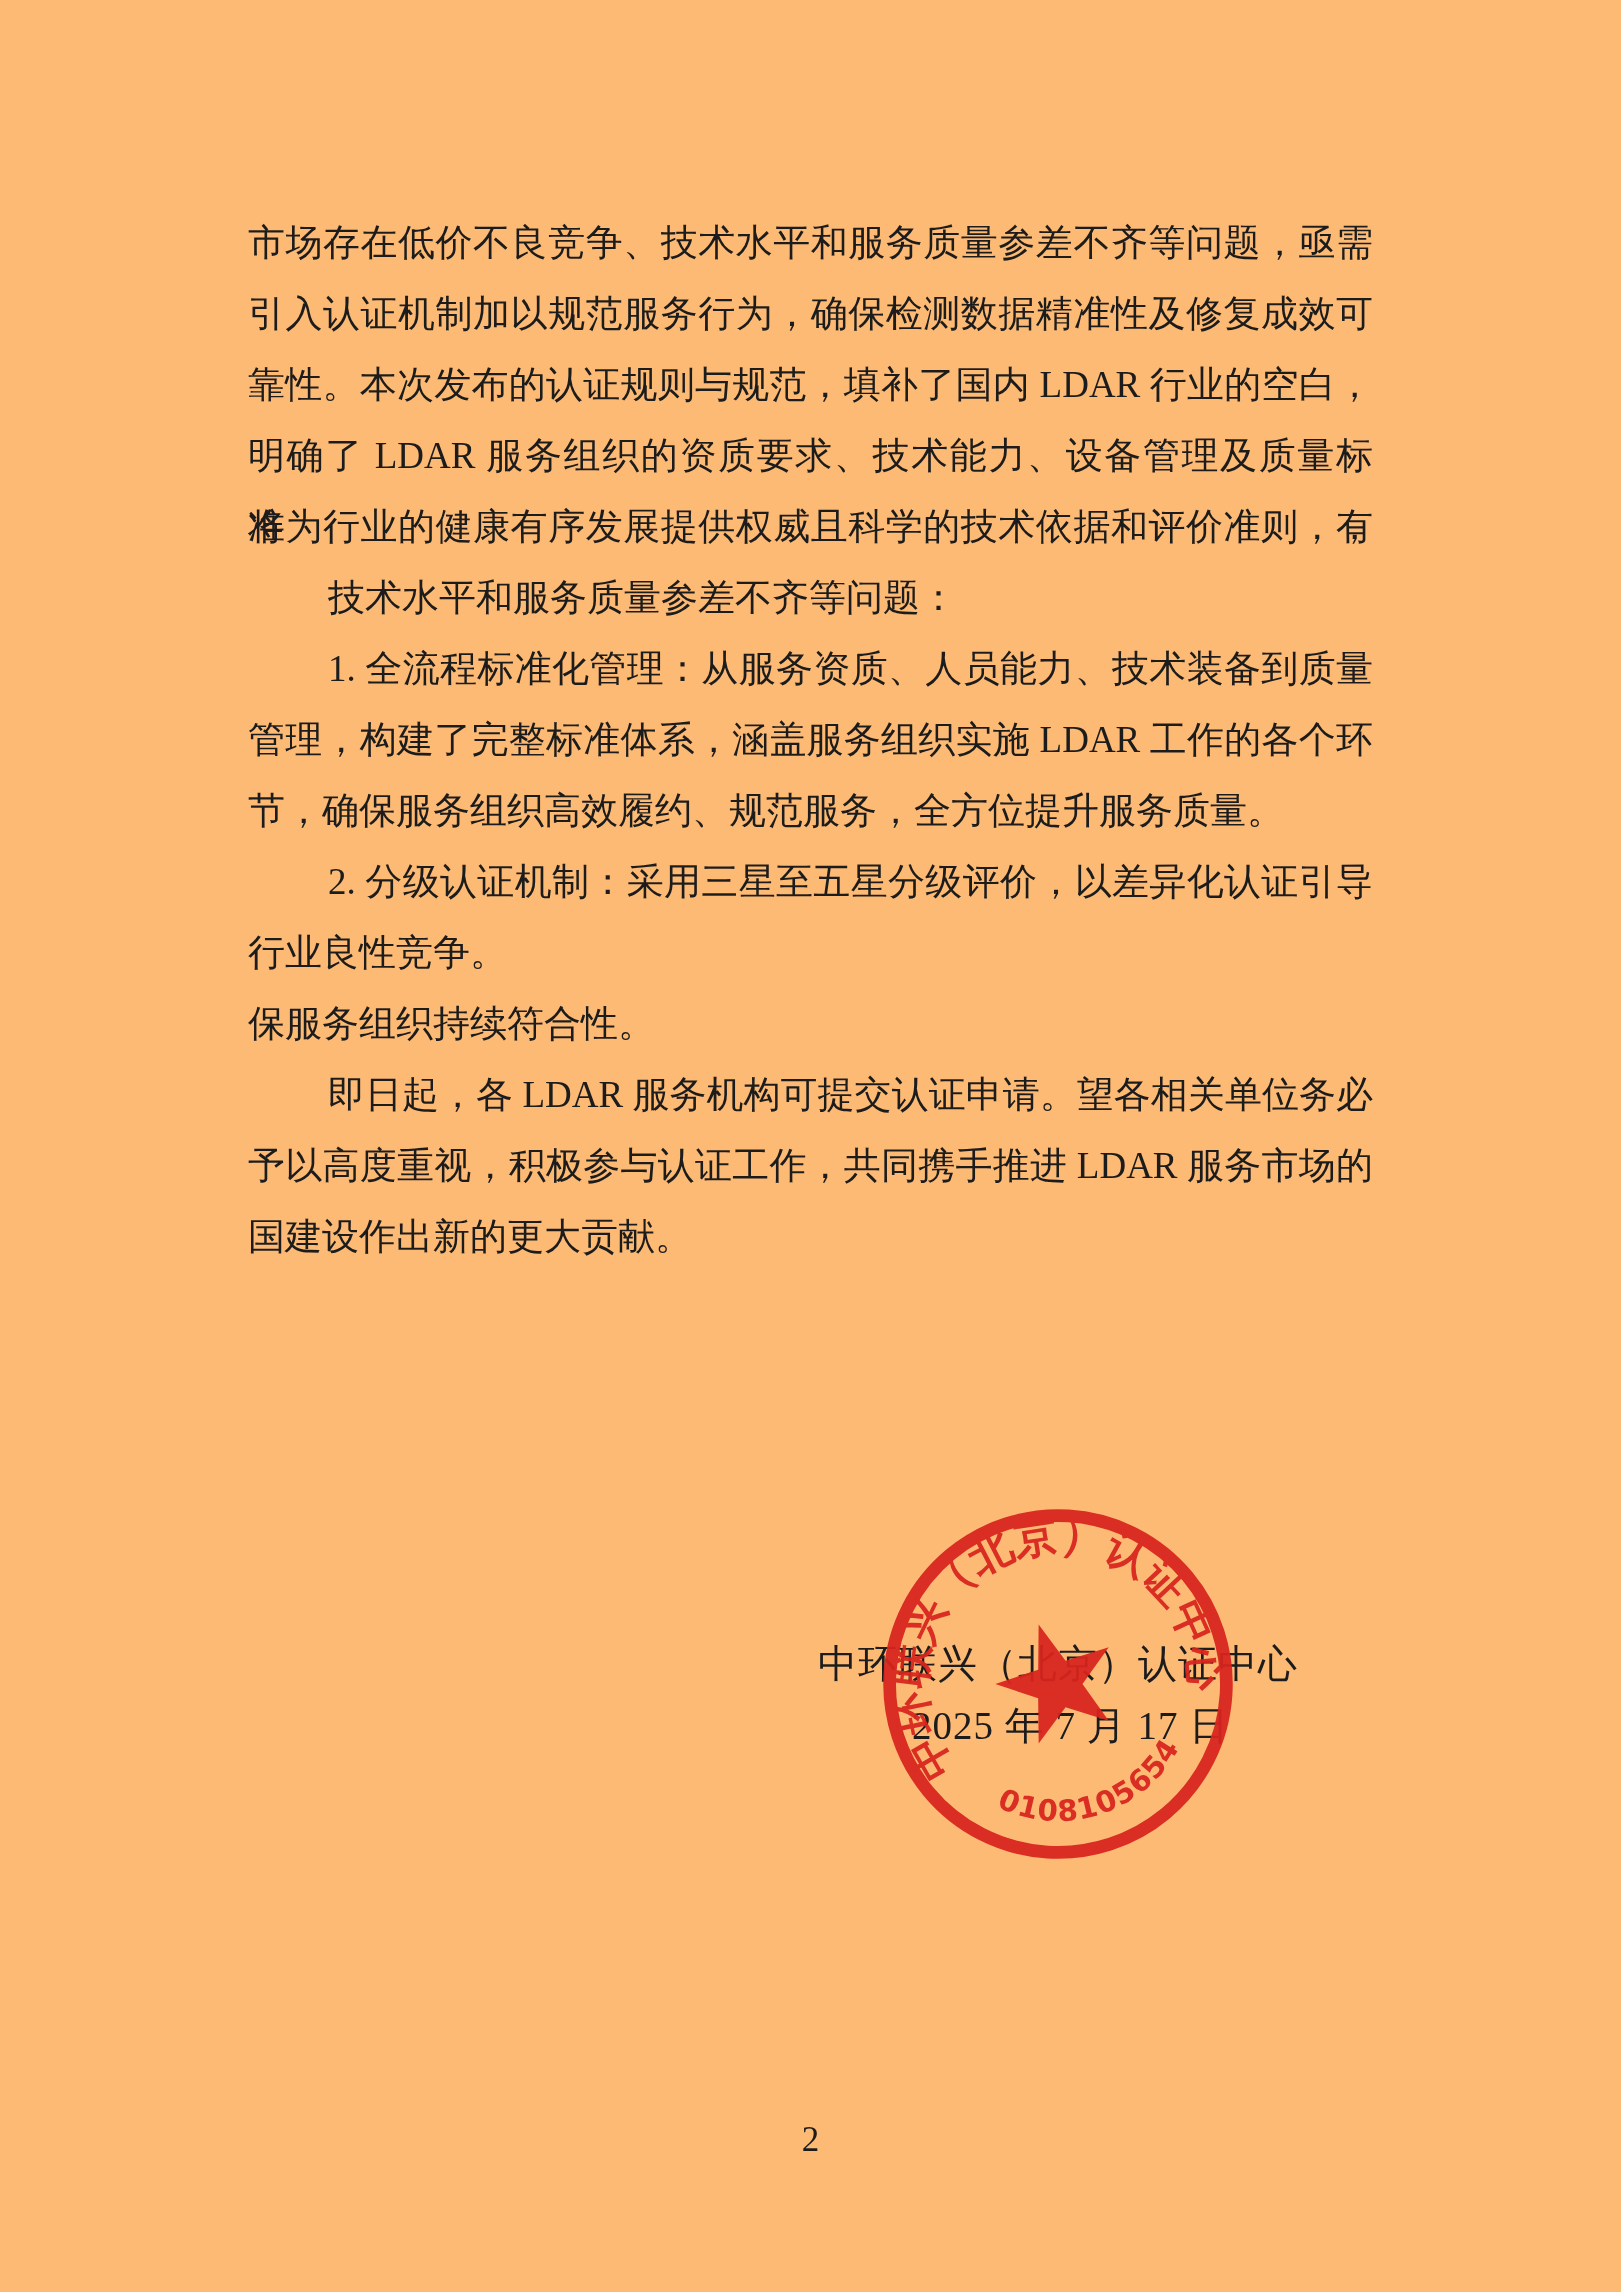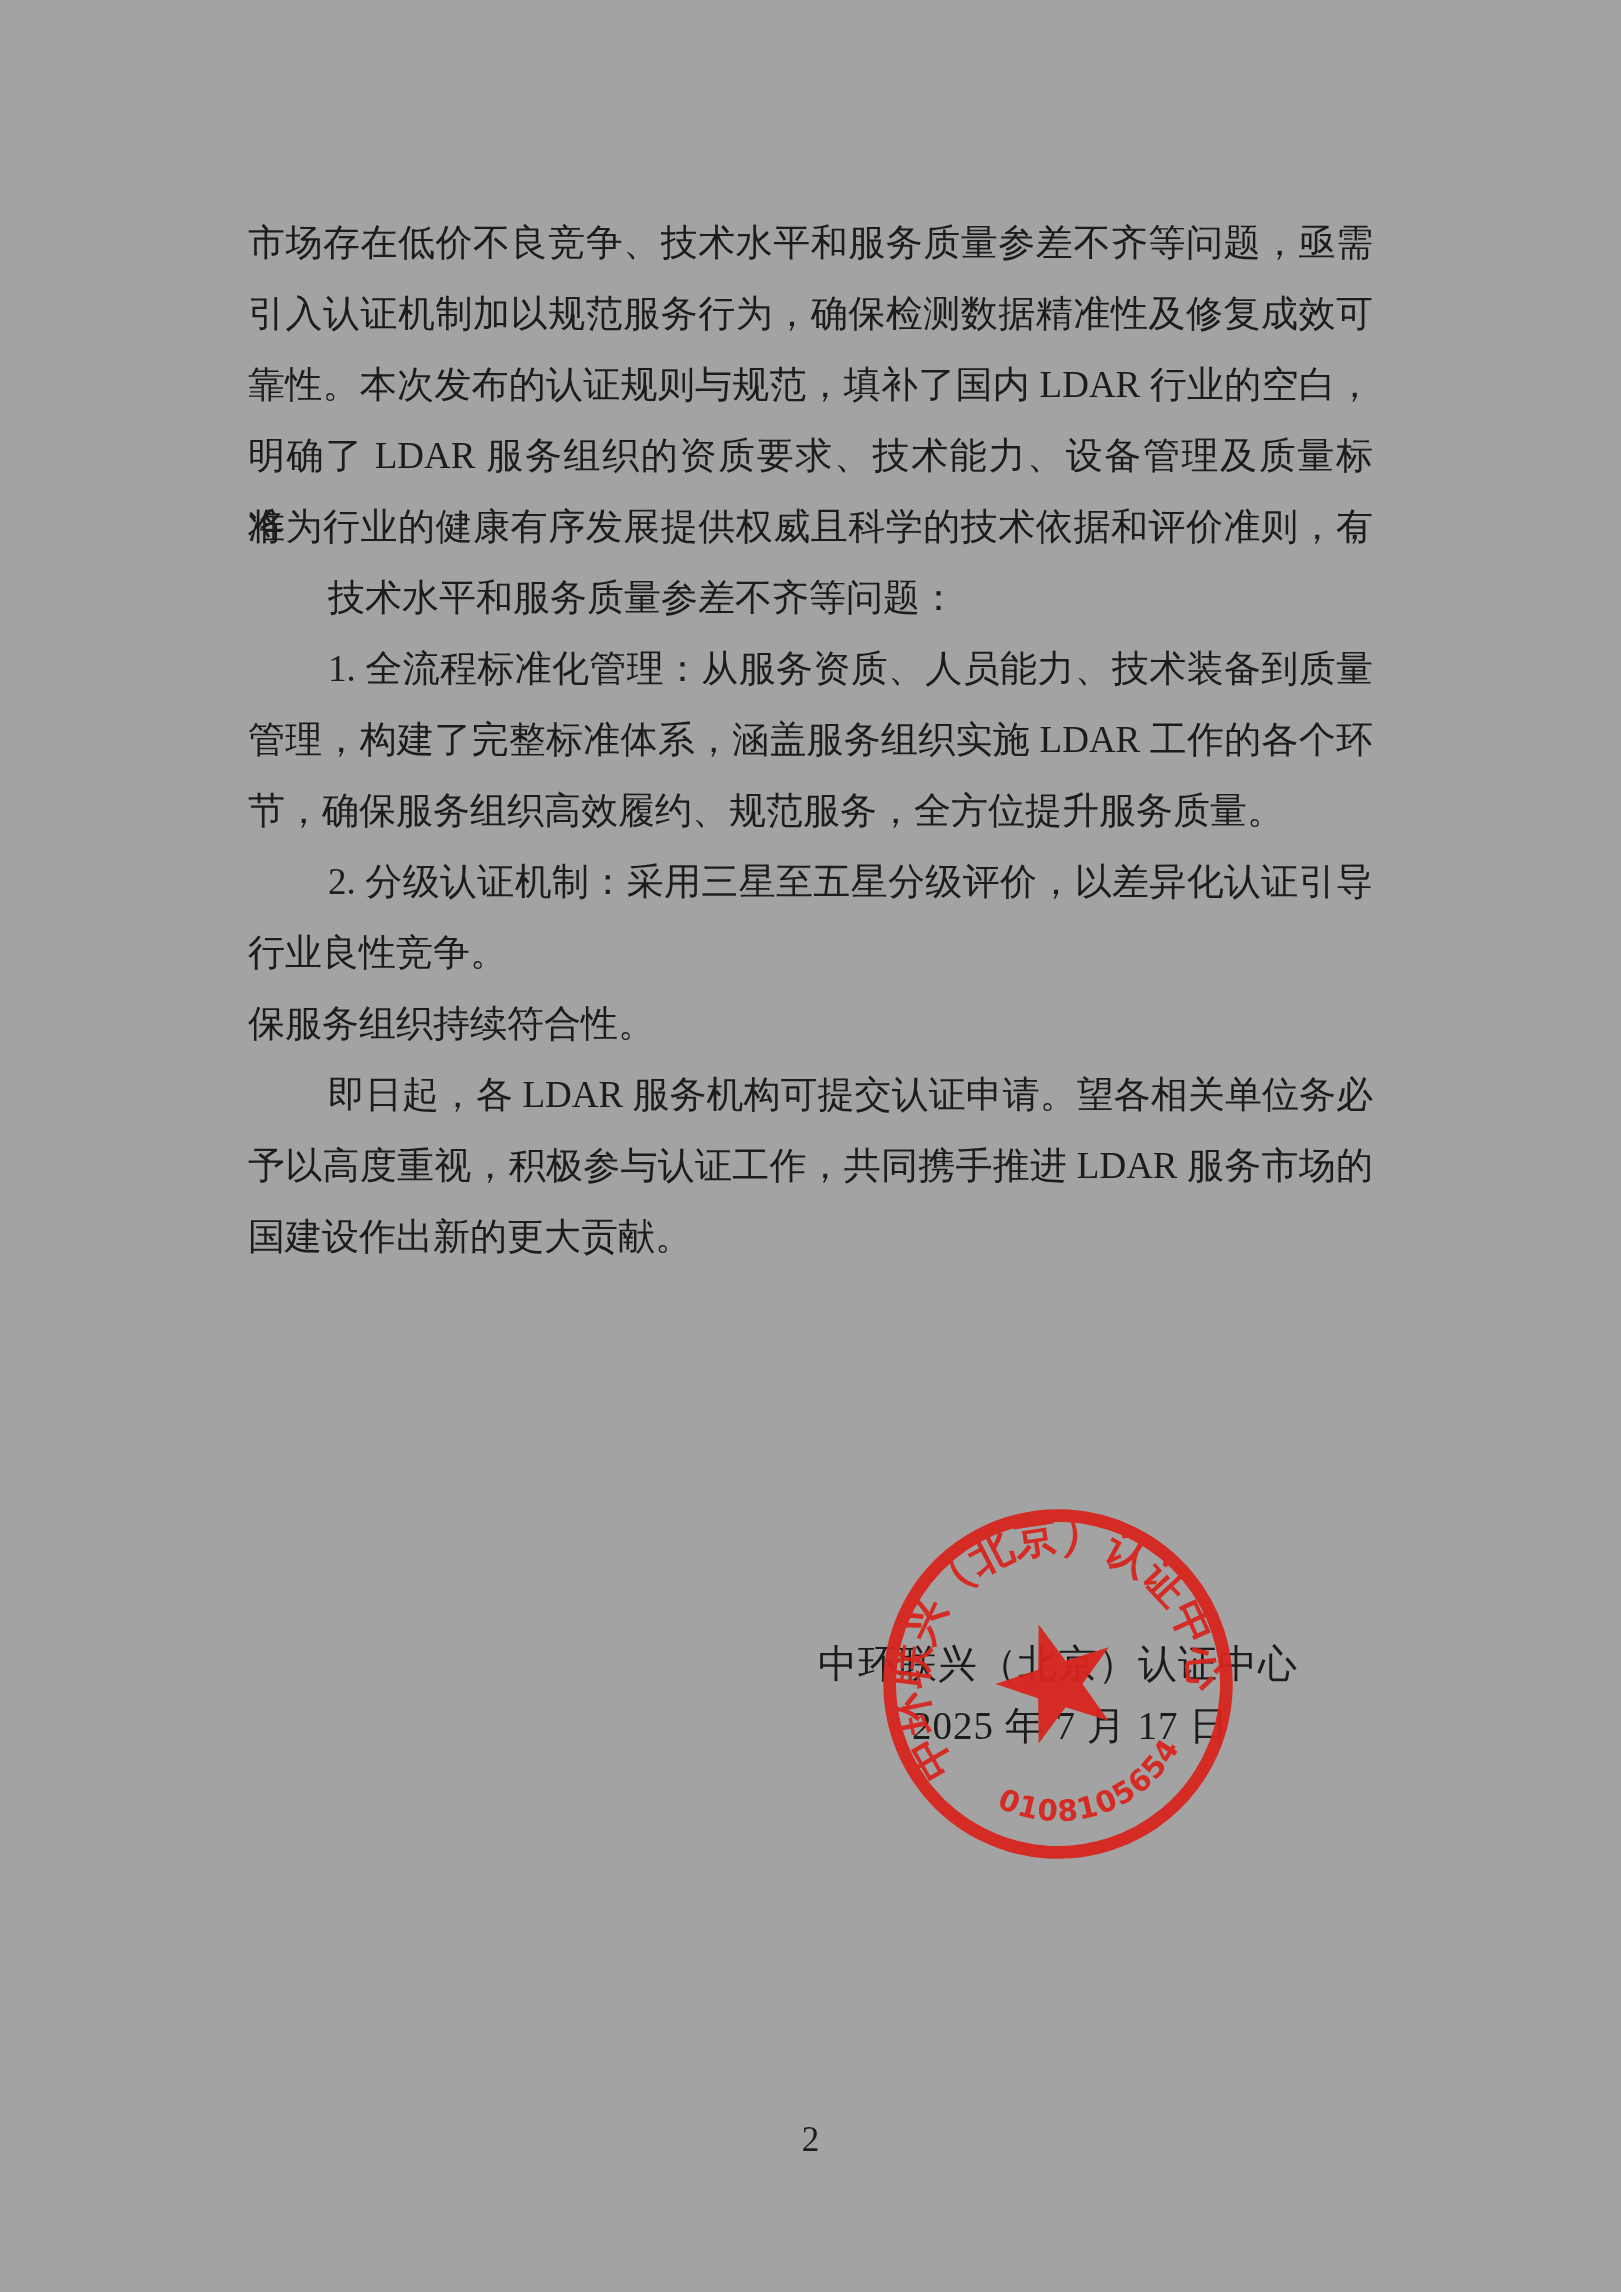--- a/index.html
+++ b/index.html
@@ -1,19 +1,19 @@
 <!DOCTYPE html>
 <html><head>
 <meta charset="utf-8">
 <style>
   html,body{margin:0;padding:0;background:#888;}
   .page{
     position:relative;
     width:1621px;height:2293px;
-    background:#a3a3a3;
+    background:#fdba74;
     font-family:"Liberation Serif","DejaVu Serif",serif;
     color:#1c1c1c;
     overflow:hidden;
   }
   .body-text{
     position:absolute;
     left:248px;top:207px;width:1125px;
   }
   .line{
     height:71px;line-height:71px;

